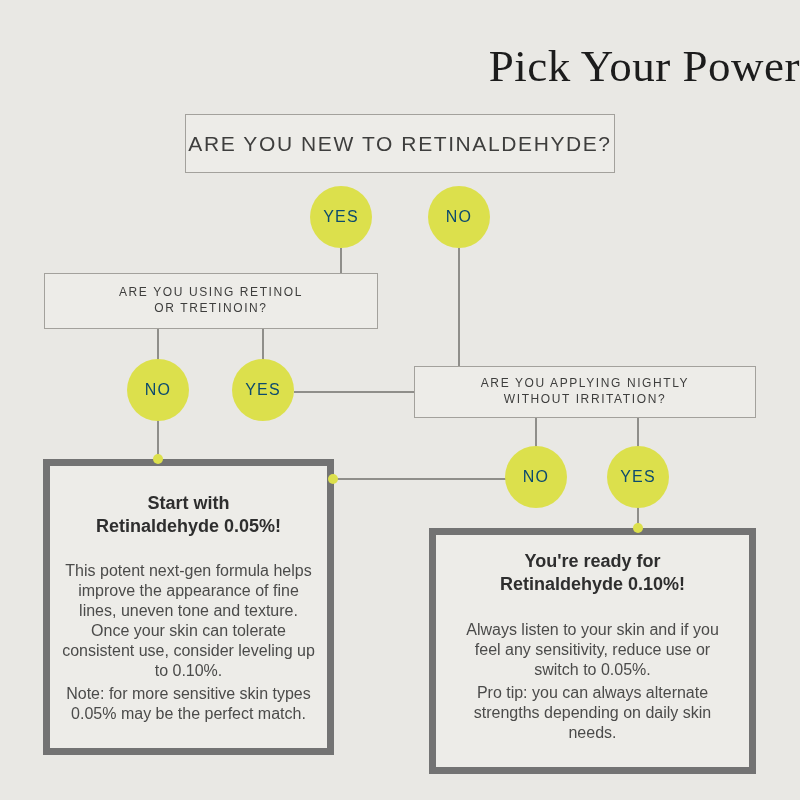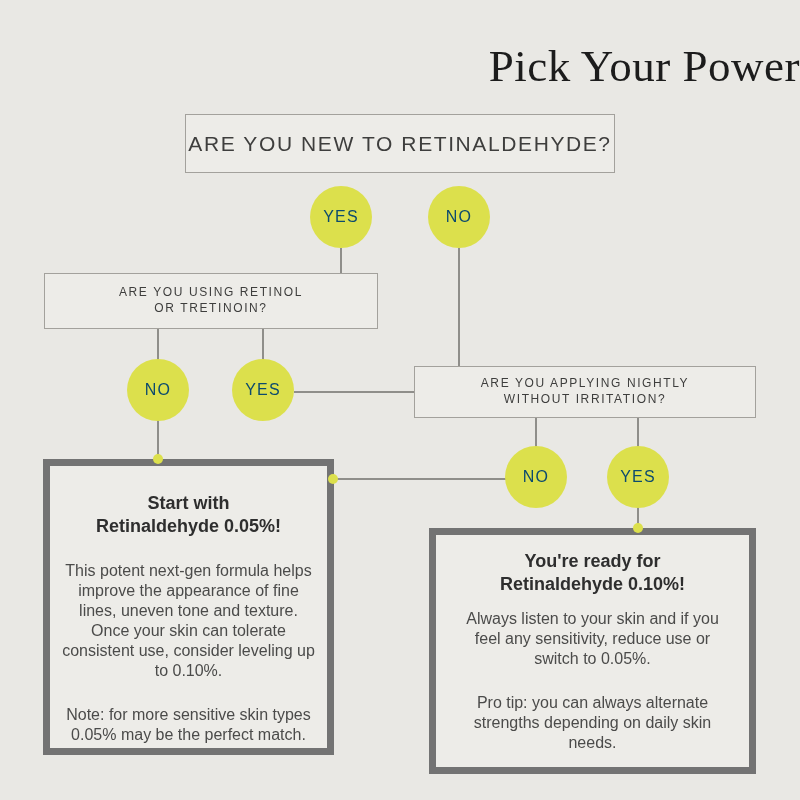--- a/index.html
+++ b/index.html
@@ -78,22 +78,22 @@
     color:#4b4b4a;
     font-size:16px;line-height:20px;
   }
   .result.left {left:43px;top:459px;width:291px;height:296px;padding:26px 12px 0 12px;}
   .result.right{left:429px;top:528px;width:327px;height:246px;padding:15px 16px 0 16px;}
   .result .heading{
     font-weight:bold;color:#2e2e2e;
     font-size:18px;line-height:23px;
   }
   .result .body{margin-top:23px;}
-  .result .note{margin-top:24px;}
-  .result.right .body{margin-top:13px;}
+  .result .note{margin-top:3px;}
+  .result.right .body{margin-top:24px;}
 </style>
 </head>
 <body>
 
 <div class="canvas">
 
   <div class="page-title">Pick Your Power</div>
 
   <div class="line v l-yes1"></div>
   <div class="line v l-no1"></div>

